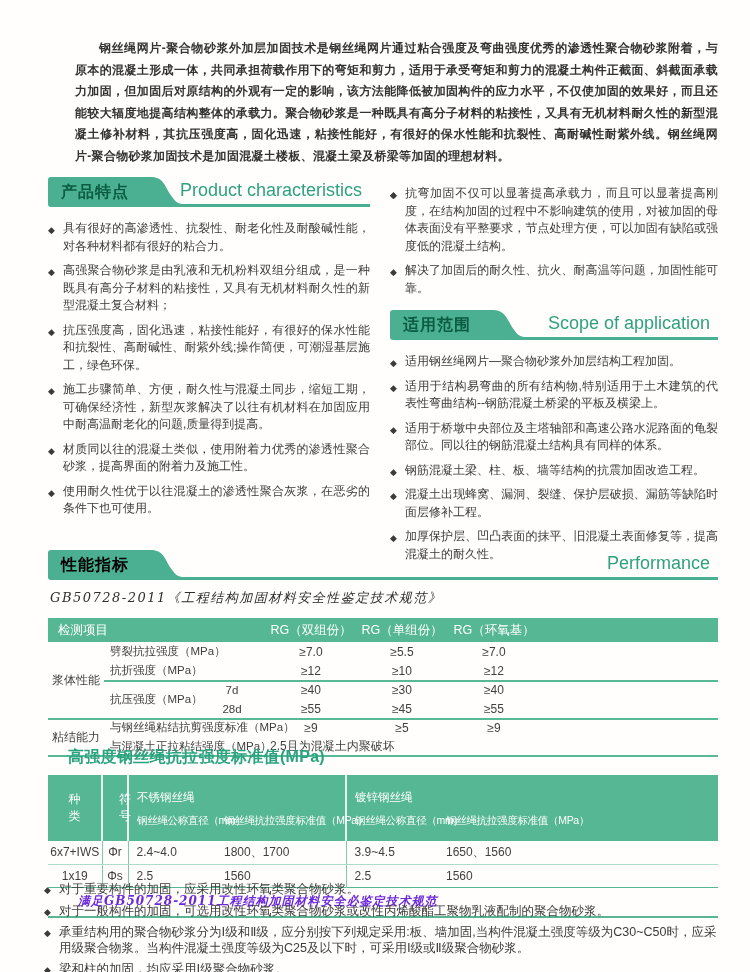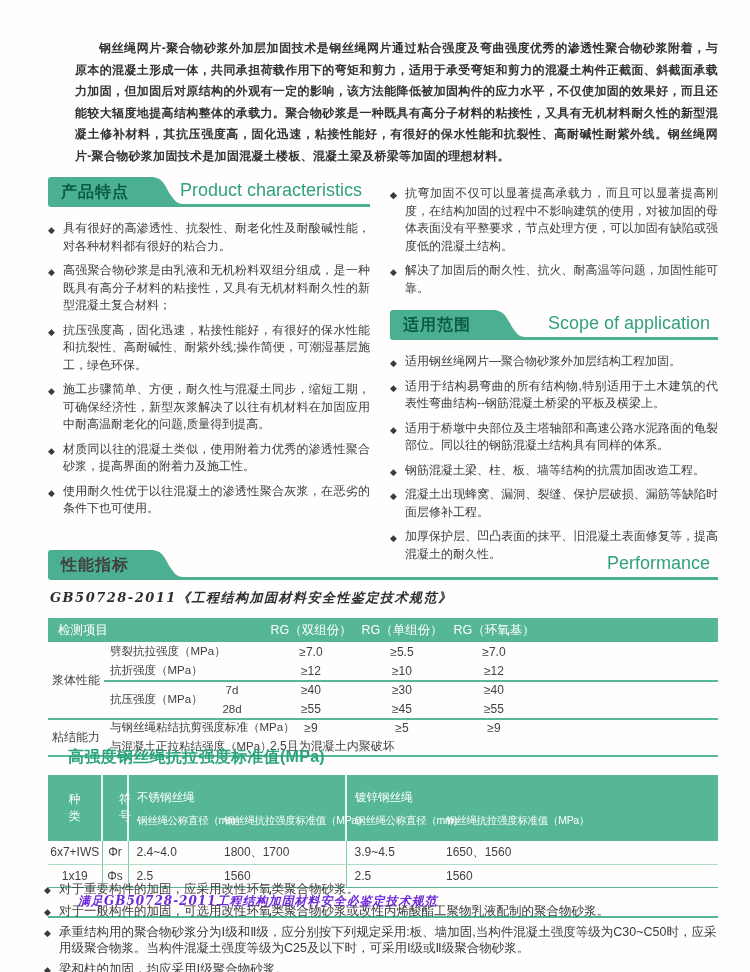--- a/index.html
+++ b/index.html
@@ -13,36 +13,36 @@
 
   
   .col-left  { position:absolute; left:48px;  top:177px; width:322px; }
   .col-right { position:absolute; left:390px; top:177px; width:328px; }
 
   
   .sec-header { position:relative; display:flex; align-items:stretch; height:30px; }
   .sec-badge { background:#4bb091; color:#0a5b41; font-size:16px; font-weight:bold;
                display:flex; align-items:center; padding:0 10px 0 13px; border-radius:3px 0 0 3px;
                letter-spacing:1px; }
-  .sec-badge.light { color:#404040; }
+  .sec-badge.light { color:#000000; }
   .sec-tail { height:30px; flex:0 0 44px; }
   .sec-line { flex:1; height:3px; background:#4bb091; align-self:flex-end; }
   .sec-en { position:absolute; right:8px; bottom:6px; color:#2fa17e; font-size:18px; }
 
   
   ul.blist { list-style:none; margin-top:13px; }
   ul.blist li { position:relative; padding-left:15px; margin-bottom:7px; font-size:12px;
                 line-height:17.5px; text-align:justify; color:#3b3b3b; }
   ul.blist li .mk { position:absolute; left:0; top:2px; font-size:9px; color:#3b3b3b; }
   .col-right ul.top-b { margin-top:8px; }
 
   
   .perf { position:absolute; left:48px; top:550px; width:670px; }
   .gbref { margin:9px 0 0 2px; font-family:"DejaVu Serif","Liberation Serif",serif; font-style:italic;
-           font-weight:bold; font-size:13px; letter-spacing:1.5px; color:#2e2e2e; }
+           font-weight:normal; font-size:13px; letter-spacing:1.5px; color:#2e2e2e; }
 
   .t1wrap { position:relative; margin-top:11px; }
   table.t1 { width:670px; border-collapse:collapse; table-layout:fixed; font-size:12px; color:#3f3f3f; }
   table.t1 th { background:#56b795; color:#ffffff; font-weight:normal; font-size:12.5px; height:24px; }
   table.t1 th.first { text-align:left; padding-left:10px; }
   table.t1 td { height:19px; padding:0 3px; text-align:center; }
   table.t1 td.cat { text-align:center; color:#3f3f3f; }
   table.t1 td.item { text-align:left; padding-left:6px; white-space:nowrap; font-size:11.5px; }
   table.t1 td.sub { text-align:center; font-size:11.5px; }
   table.t1 td.spanval { text-align:left; padding-left:4px; }

